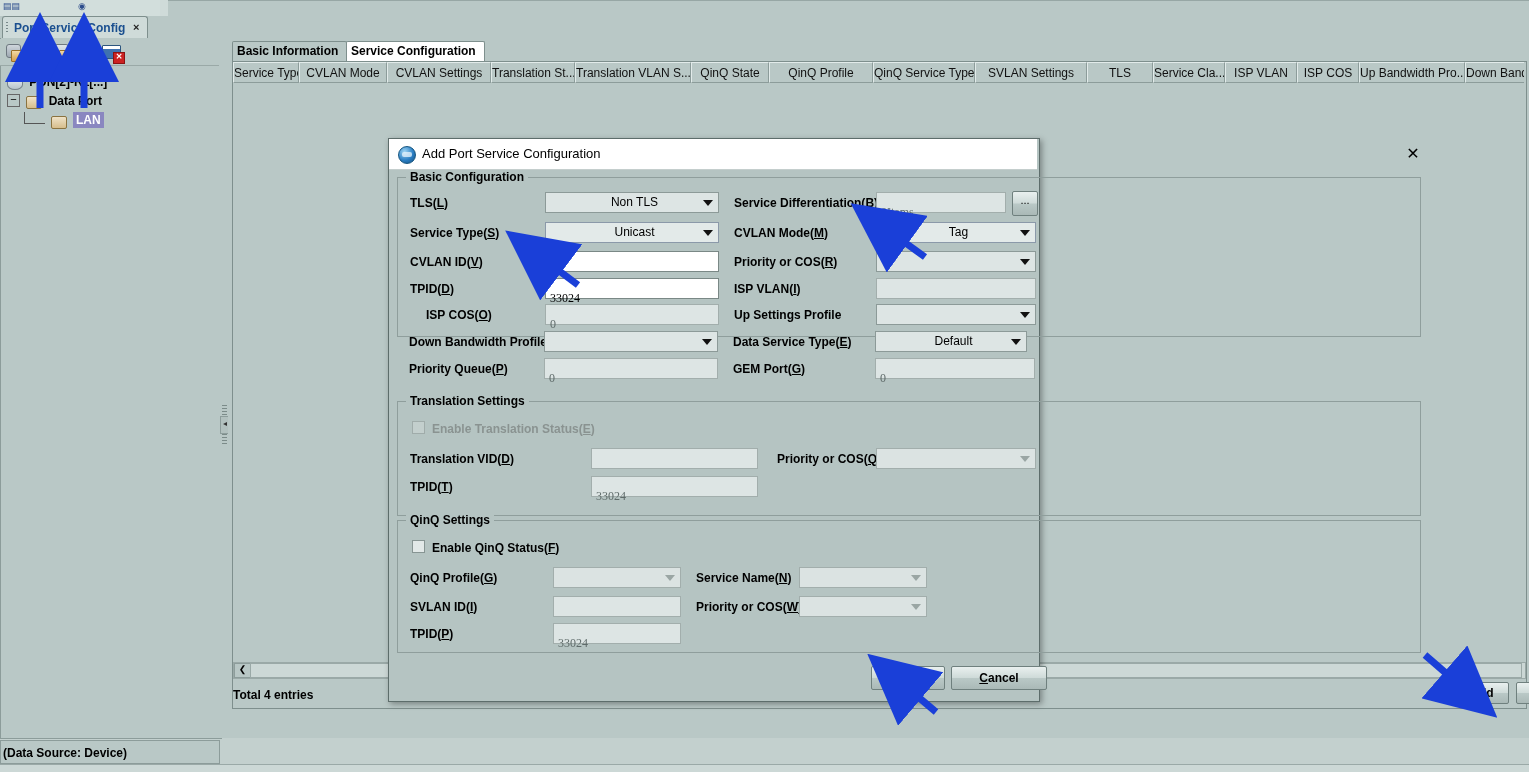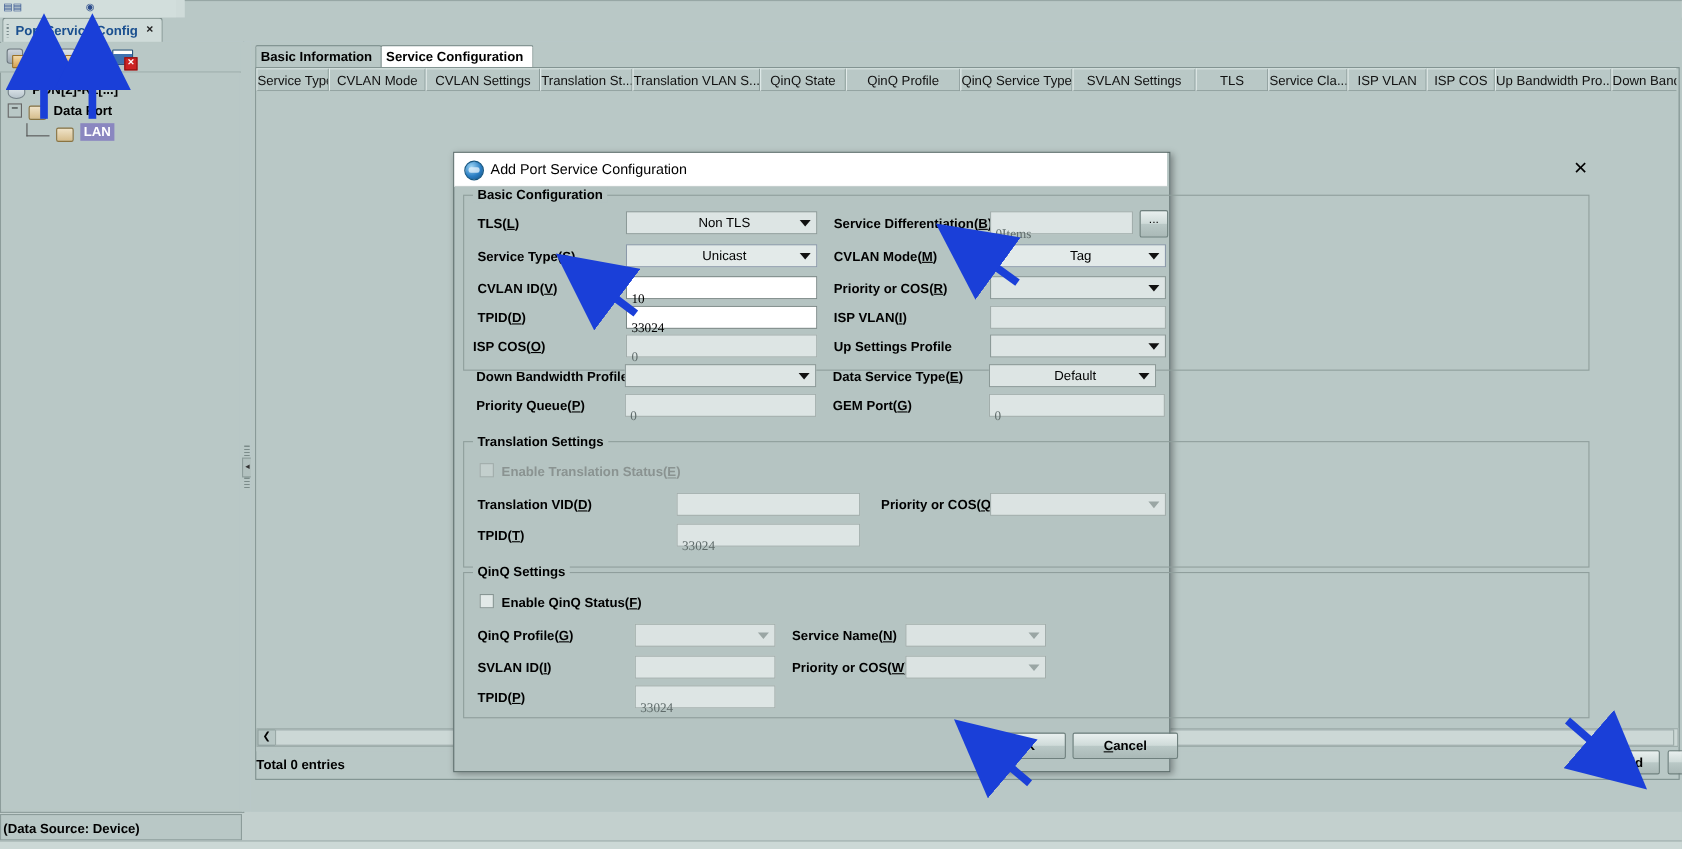--- a/index.html
+++ b/index.html
@@ -93,21 +93,21 @@
 
   
   .btn{background:linear-gradient(to bottom,#e9f0ef 0%,#cfdbd9 48%,#b9c8c6 52%,#aab9b7 100%);
        border:1px solid #6f807e;border-radius:2px;font-size:12px;font-weight:bold;color:#000;
        text-align:center;cursor:pointer;box-sizing:border-box;}
   #add-button{left:1455px;top:682px;width:54px;height:22px;line-height:20px;}
   #extra-button{left:1516px;top:682px;width:30px;height:22px;line-height:20px;}
 
   
   #dialog{left:388px;top:138px;width:650px;height:562px;
-          background:#b5c4c2;border:1px solid #5d6d6b;box-shadow:2px 2px 6px rgba(0,0,0,.35);margin-left:24px;}
+          background:#b5c4c2;border:1px solid #5d6d6b;box-shadow:2px 2px 6px rgba(0,0,0,.35);}
   #dialog-titlebar{position:absolute;left:0;top:0;width:648px;height:30px;background:#ffffff;
      border-bottom:1px solid #c4cecd;}
   #dialog-icon{position:absolute;left:9px;top:7px;width:16px;height:16px;border-radius:50%;
      background:radial-gradient(circle at 35% 30%,#9fd6f5 0%,#2b7fc4 55%,#134e80 100%);
      border:1px solid #15557f;}
   #dialog-icon::after{content:"";position:absolute;left:3px;top:5px;width:10px;height:5px;border-radius:2px;
      background:#e8f4fc;opacity:.75;}
   #dialog-title{position:absolute;left:33px;top:7px;font-size:13px;color:#000;}
   #dialog-close{position:absolute;left:1012px;top:4px;width:24px;height:22px;line-height:21px;text-align:center;
      font-size:16px;color:#000;cursor:pointer;}
@@ -249,21 +249,21 @@
 <div class="abs" id="table-frame">
   <div id="table-header"><div class="th" style="width: 66px;">Service Type</div><div class="th" style="width: 88px;">CVLAN Mode</div><div class="th" style="width: 104px;">CVLAN Settings</div><div class="th" style="width: 84px;">Translation St...</div><div class="th" style="width: 116px;">Translation VLAN S...</div><div class="th" style="width: 78px;">QinQ State</div><div class="th" style="width: 104px;">QinQ Profile</div><div class="th" style="width: 102px;">QinQ Service Type</div><div class="th" style="width: 112px;">SVLAN Settings</div><div class="th" style="width: 66px;">TLS</div><div class="th" style="width: 72px;">Service Cla...</div><div class="th" style="width: 72px;">ISP VLAN</div><div class="th" style="width: 62px;">ISP COS</div><div class="th" style="width: 106px;">Up Bandwidth Pro...</div><div class="th" style="width: 104px;">Down Bandwidth ...</div></div>
   <div id="table-body"></div>
 </div>
 
 <div class="abs" id="table-hscroll">
   <div id="table-hscroll-btn">❮</div>
   <div id="table-hscroll-thumb"></div>
 </div>
 
-<div class="abs" id="entries-label">Total 0 entries</div>
+<div class="abs" id="entries-label">Total 4 entries</div>
 
 <div class="abs btn" id="add-button"><span class="mn">A</span>dd</div>
 <div class="abs btn" id="extra-button"></div>
 
 <div class="abs" id="bottom-strip"></div>
 
 <div class="abs" id="dialog">
   <div id="dialog-titlebar">
     <span id="dialog-icon"></span>
     <span id="dialog-title">Add Port Service Configuration</span>
@@ -299,21 +299,21 @@
     <div class="combo" style="left:478px;top:73px;width:160px;">
       <span></span><span class="arrow"></span>
     </div>
 
     <span class="fld-label" style="left:12px;top:104px;"><span>TPID(</span><span class="mn">D</span><span>)</span></span>
     <div class="textbox active" style="left:147px;top:100px;width:174px;"><span>33024</span></div>
 
     <span class="fld-label" style="left:336px;top:104px;"><span>ISP VLAN(</span><span class="mn">I</span><span>)</span></span>
     <div class="textbox empty-ro" style="left:478px;top:100px;width:160px;"><span></span></div>
 
-    <span class="fld-label" style="left:8px;top:130px;"><span>ISP COS(</span><span class="mn">O</span><span>)</span></span>
+    <span class="fld-label" style="left:28px;top:130px;"><span>ISP COS(</span><span class="mn">O</span><span>)</span></span>
     <div class="textbox ro" style="left:147px;top:126px;width:174px;"><span>0</span></div>
 
     <span class="fld-label" style="left:336px;top:130px;">Up Settings Profile</span>
     <div class="combo" style="left:478px;top:126px;width:160px;">
       <span></span><span class="arrow"></span>
     </div>
   </div>
 
   <span class="fld-label abs" style="left:20px;top:196px;">Down Bandwidth Profile</span>
   <div class="combo abs" style="left:155px;top:192px;width:174px;">

